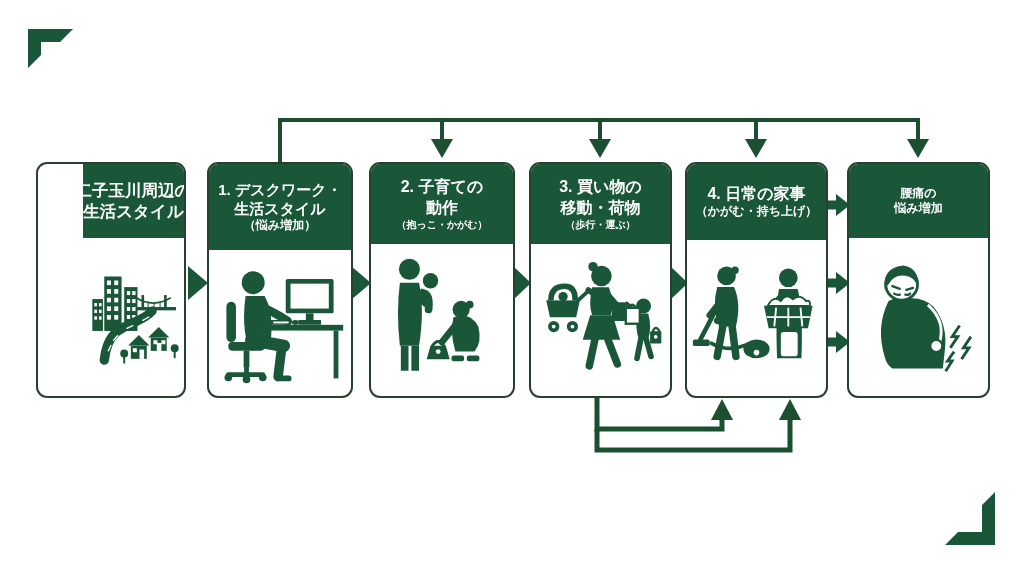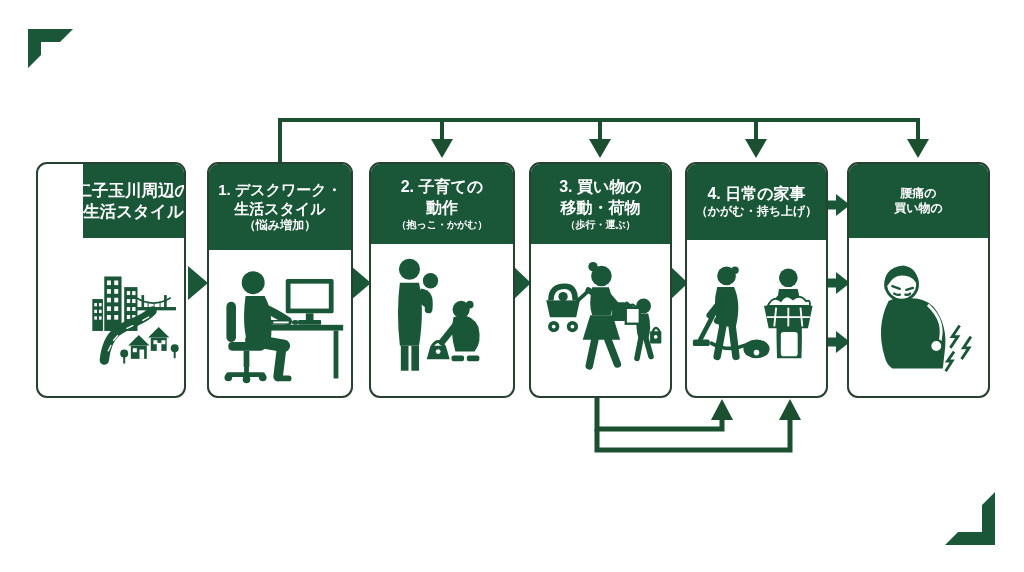--- a/index.html
+++ b/index.html
@@ -312,21 +312,21 @@
         </g>
         <path d="M82,62 Q88,50 96,57 Q101,48 109,55 Q117,49 123,57 Q128,55 127,62 Z" fill="#ffffff" stroke="#1a5638" stroke-width="2"></path>
         <rect x="96" y="90" width="18" height="26" rx="3" fill="#ffffff"></rect>
       </svg>
     </div>
   </div>
 
   <div class="flow-box" style="left:847px;width:143px;">
     <div class="box-header fs18" style="height:74px;">
       <div class="title-line">腰痛の</div>
-      <div class="title-line">買い物の</div>
+      <div class="title-line">悩み増加</div>
     </div>
     <div class="box-body">
       <svg viewBox="0 0 140 150">
         <path d="M38,58 Q24,86 34,118 Q36,126 42,130 L96,130 L98,112 Q102,84 86,64 Q76,54 60,55 Q46,53 38,58 Z" fill="#1a5638"></path>
         <circle cx="52" cy="40" r="17" fill="#ffffff" stroke="#1a5638" stroke-width="3"></circle>
         <path d="M34,46 Q31,22 54,20 Q71,23 69,42 Q65,32 56,31 Q44,29 38,40 Q35,42 34,46 Z" fill="#1a5638"></path>
         <g stroke="#1a5638" stroke-width="2.5" fill="none" stroke-linecap="round">
           <path d="M42,42 L50,45"></path>
           <path d="M64,44 L57,46"></path>
           <path d="M44,50 q3,2 6,1"></path>

